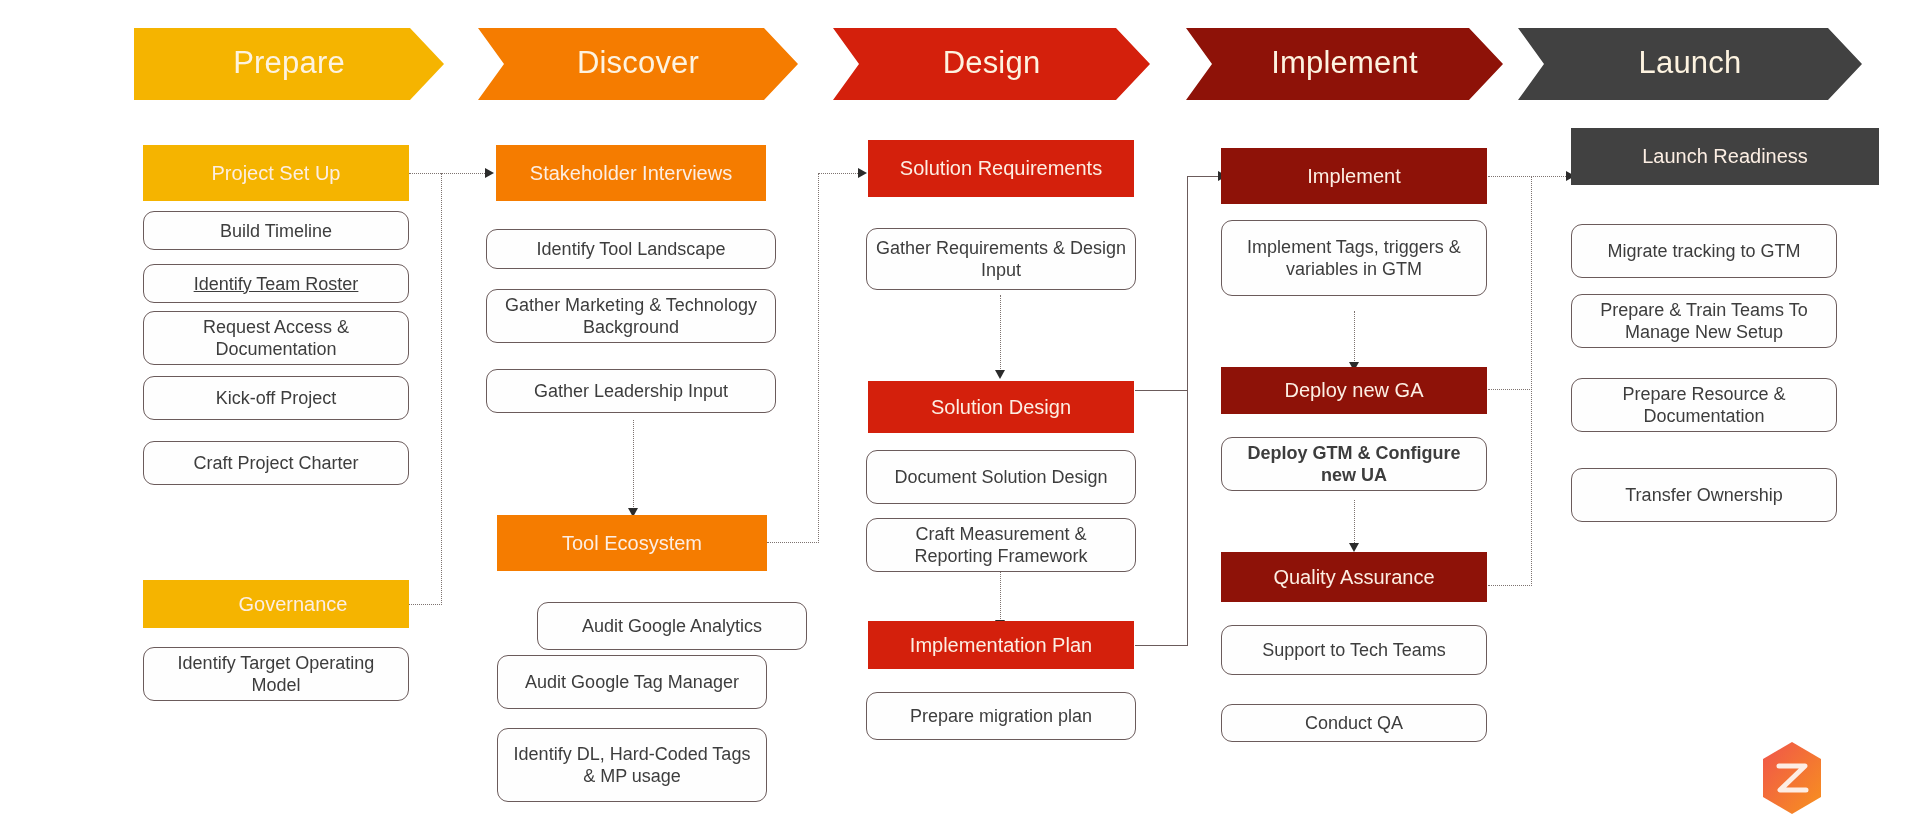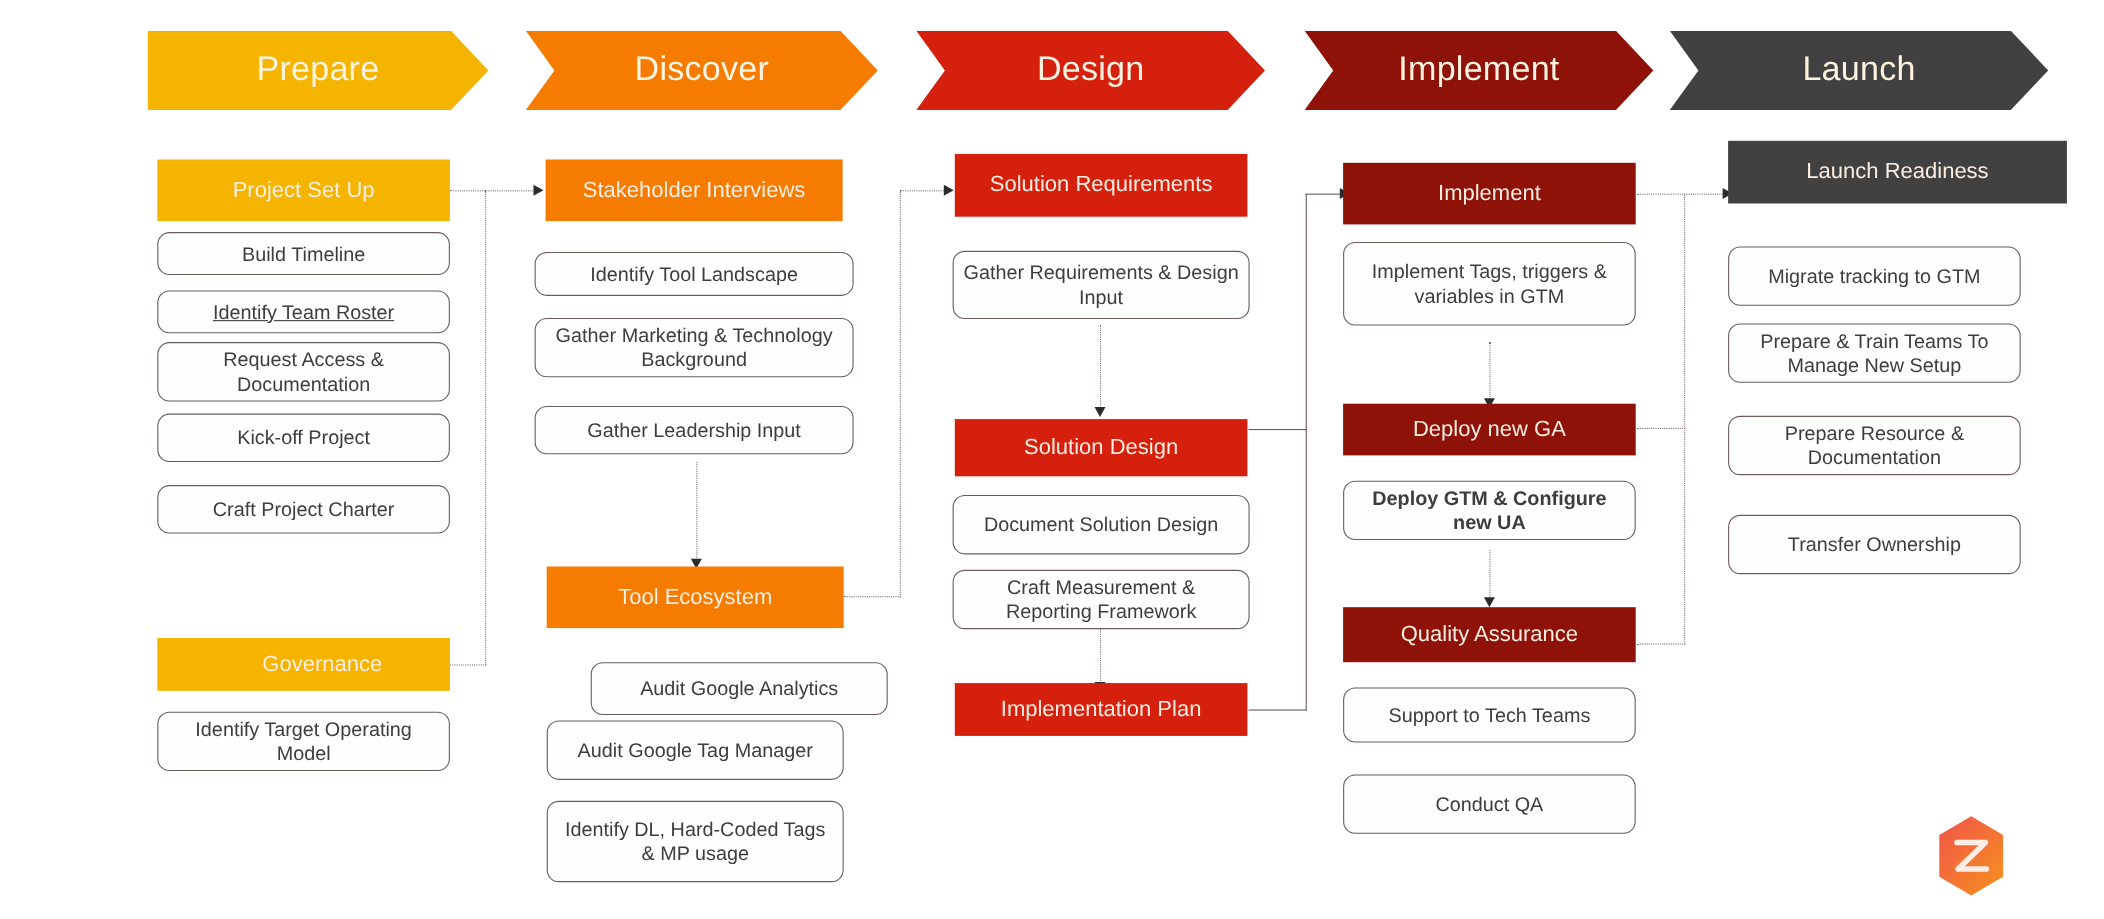--- a/index.html
+++ b/index.html
@@ -197,20 +197,23 @@
   <div class="task" style="left:866px;top:450px;width:270px;height:54px;">
     <span>Document Solution Design</span>
     </div>
   <div class="task" style="left:866px;top:518px;width:270px;height:54px;">
     <span>Craft Measurement &amp; Reporting Framework</span>
     </div>
 
   <div class="hdr" style="left:868px;top:621px;width:266px;height:48px;background:#D4200C;">
     <span>Implementation Plan</span>
   </div>
+  <div class="task" style="left:866px;top:692px;width:270px;height:48px;">
+    <span>Prepare migration plan</span>
+    </div>
 
   <div class="hdr" style="left:1221px;top:148px;width:266px;height:56px;background:#8E1208;">
     <span>Implement</span>
   </div>
   <div class="task" style="left:1221px;top:220px;width:266px;height:76px;">
     <span>Implement Tags, triggers &amp; variables in GTM</span>
     </div>
 
   <div class="hdr" style="left:1221px;top:367px;width:266px;height:47px;background:#8E1208;">
     <span>Deploy new GA</span>
@@ -218,21 +221,21 @@
   <div class="task" style="left:1221px;top:437px;width:266px;height:54px;font-weight:bold;">
     <span>Deploy GTM &amp; Configure new UA</span>
     </div>
 
   <div class="hdr" style="left:1221px;top:552px;width:266px;height:50px;background:#8E1208;">
     <span>Quality Assurance</span>
   </div>
   <div class="task" style="left:1221px;top:625px;width:266px;height:50px;">
     <span>Support to Tech Teams</span>
     </div>
-  <div class="task" style="left:1221px;top:704px;width:266px;height:54px;">
+  <div class="task" style="left:1221px;top:704px;width:266px;height:38px;">
     <span>Conduct QA</span>
     </div>
 
   <div class="hdr" style="left:1571px;top:128px;width:308px;height:57px;background:#414141;">
     <span>Launch Readiness</span>
   </div>
   <div class="task" style="left:1571px;top:224px;width:266px;height:54px;">
     <span>Migrate tracking to GTM</span>
     </div>
   <div class="task" style="left:1571px;top:378px;width:266px;height:54px;">

